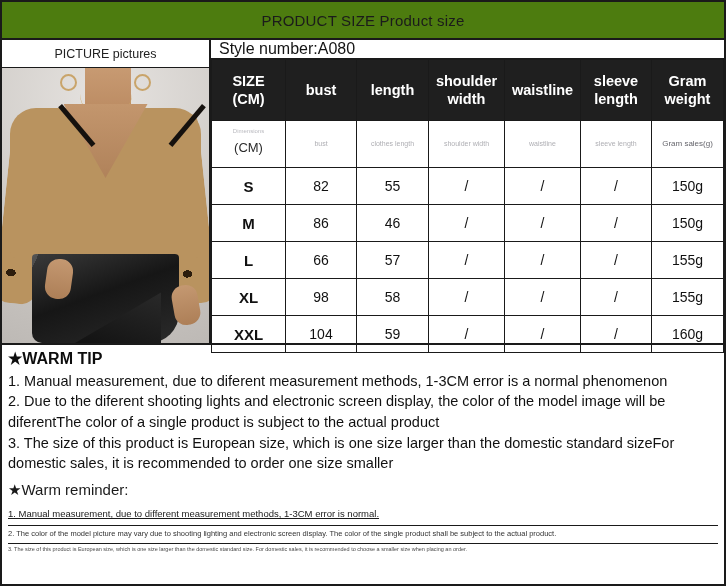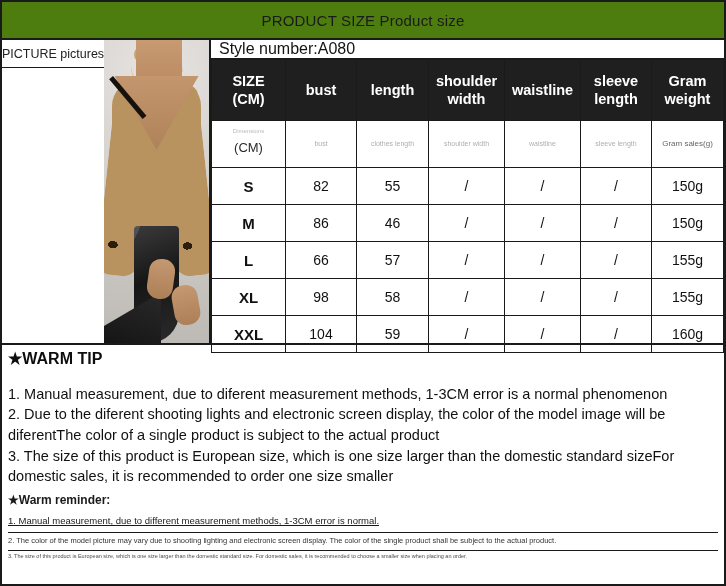--- a/index.html
+++ b/index.html
@@ -43,20 +43,21 @@
   .body-row {
     display: flex;
     height: 303px;
     border-bottom: 2px solid #1a1a1a;
   }
 
   .pic-col {
     width: 210px;
     border-right: 2px solid #1a1a1a;
     display: flex;
+    flex-direction: column;
     box-sizing: border-box;
   }
   .pic-caption {
     height: 28px;
     display: flex;
     align-items: center;
     justify-content: center;
     font-size: 12.5px;
     color: #222;
     border-bottom: 1.5px solid #1a1a1a;
@@ -287,36 +288,36 @@
   
   .tip-block {
     padding: 4px 6px 0 6px;
     box-sizing: border-box;
   }
   .tip-head {
     font-size: 16px;
     font-weight: bold;
     color: #0d0d0d;
     line-height: 1.3;
-    margin-bottom: 14px;
+    margin-bottom: 1px;
   }
   .tip-line {
     font-size: 14.5px;
     color: #111;
     line-height: 1.42;
   }
 
   
   .fineprint {
     padding: 2px 6px 0 6px;
     box-sizing: border-box;
   }
   .fp-head {
-    font-size: 12px;
-    font-weight: bold;
+    font-size: 15px;
+    font-weight: normal;
     color: #1a1a1a;
     line-height: 1.9;
   }
   .fp-1 {
     font-size: 9.5px;
     color: #1a1a1a;
     line-height: 2.1;
     text-decoration: underline;
   }
   .fp-2 {

